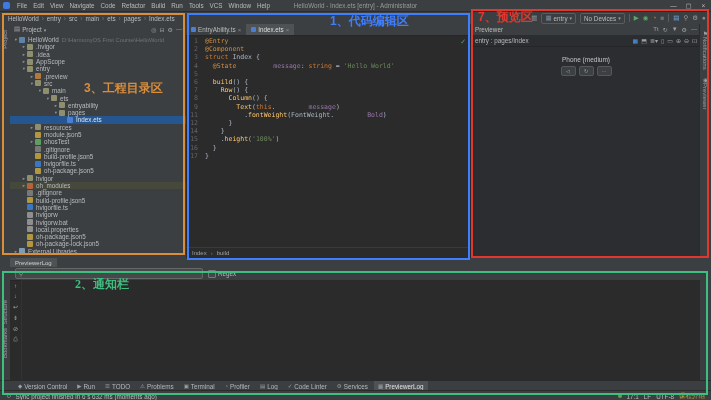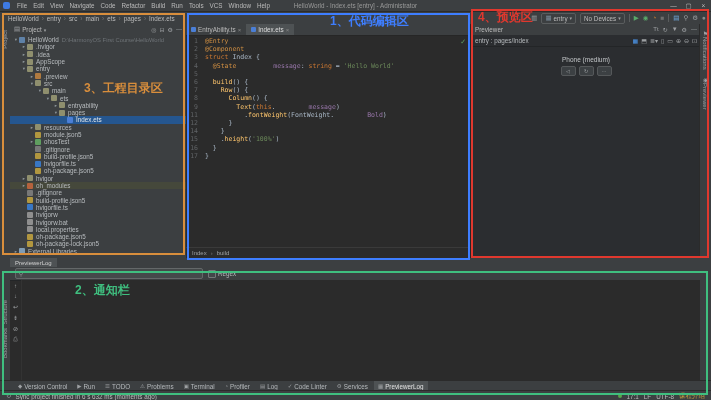--- a/index.html
+++ b/index.html
@@ -118,21 +118,21 @@
   .ann-rect{position:absolute;border:2px solid;pointer-events:none;z-index:9;box-sizing:border-box;}
   .ann-label{position:absolute;z-index:10;font-size:12px;font-weight:bold;pointer-events:none;
              white-space:nowrap;font-family:"Liberation Sans",sans-serif;}
   #ann-rect-editor{left:187px;top:13px;width:283px;height:247px;}
   #ann-label-editor{left:330px;top:13px;}
   #ann-rect-project{left:2px;top:13px;width:183px;height:242px;}
   #ann-label-project{left:84px;top:80px;}
   #ann-rect-preview{left:471px;top:9px;width:238px;height:249px;}
   #ann-label-preview{left:478px;top:9px;}
   #ann-rect-notification{left:2px;top:271px;width:706px;height:124px;}
-  #ann-label-notification{left:75px;top:282px;}
+  #ann-label-notification{left:75px;top:276px;font-family:Liberation Serif, serif;}
 </style>
 </head>
 <body>
 
 <div class="window">
 
   <div class="titlebar">
     <span class="logo"></span>
     <span id="menubar"><span class="menu-item">File</span><span class="menu-item">Edit</span><span class="menu-item">View</span><span class="menu-item">Navigate</span><span class="menu-item">Code</span><span class="menu-item">Refactor</span><span class="menu-item">Build</span><span class="menu-item">Run</span><span class="menu-item">Tools</span><span class="menu-item">VCS</span><span class="menu-item">Window</span><span class="menu-item">Help</span></span>
     <span class="win-title">HelloWorld - Index.ets [entry] - Administrator</span>
@@ -515,16 +515,16 @@
       <span class="sb-watermark">课程介绍</span>
     </span>
   </div>
 
   <div class="ann-rect" id="ann-rect-editor" style="border-color: rgb(62, 126, 255);"></div>
   <div class="ann-rect" id="ann-rect-project" style="border-color: rgb(217, 142, 60);"></div>
   <div class="ann-rect" id="ann-rect-preview" style="border-color: rgb(224, 56, 46);"></div>
   <div class="ann-rect" id="ann-rect-notification" style="border-color: rgb(63, 191, 127);"></div>
   <div class="ann-label" id="ann-label-editor" style="color: rgb(62, 126, 255);">1、代码编辑区</div>
   <div class="ann-label" id="ann-label-project" style="color: rgb(217, 142, 60);">3、工程目录区</div>
-  <div class="ann-label" id="ann-label-preview" style="color: rgb(224, 56, 46);">4、预览区</div>
+  <div class="ann-label" id="ann-label-preview" style="color: rgb(224, 56, 46);">7、预览区</div>
   <div class="ann-label" id="ann-label-notification" style="color: rgb(63, 191, 127);">2、通知栏</div>
 
 </div>
 
 </body></html>

